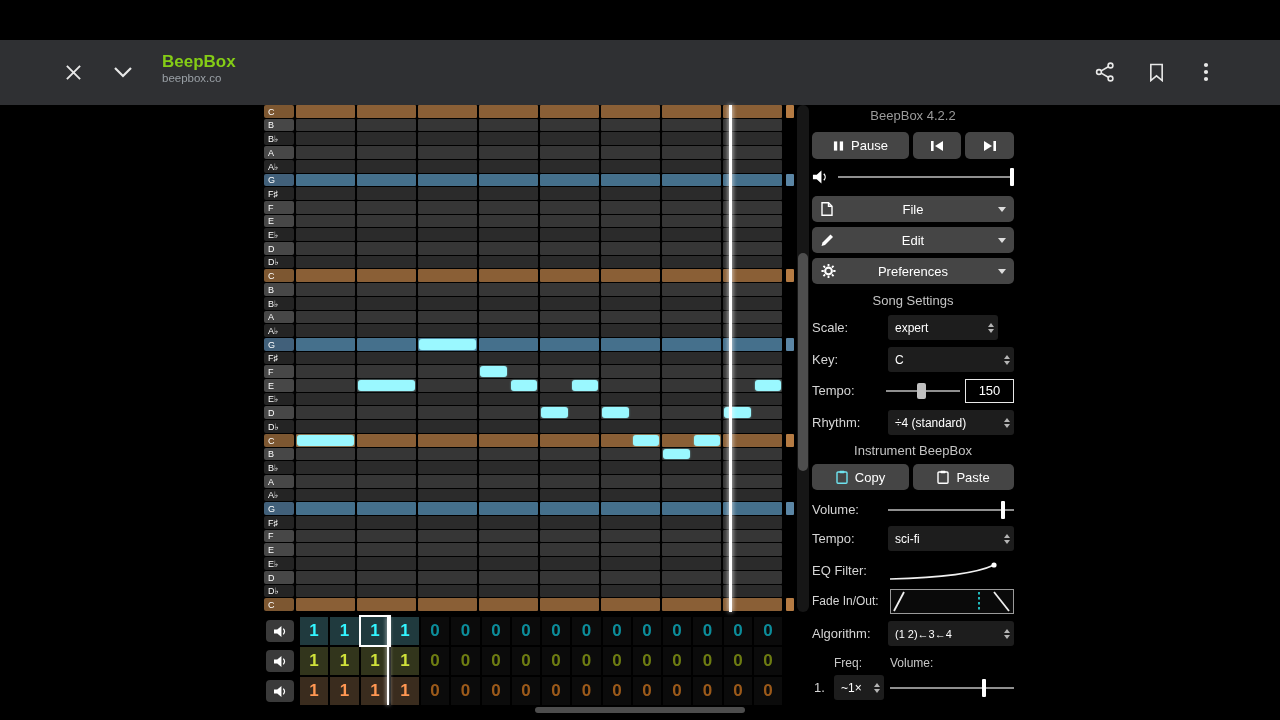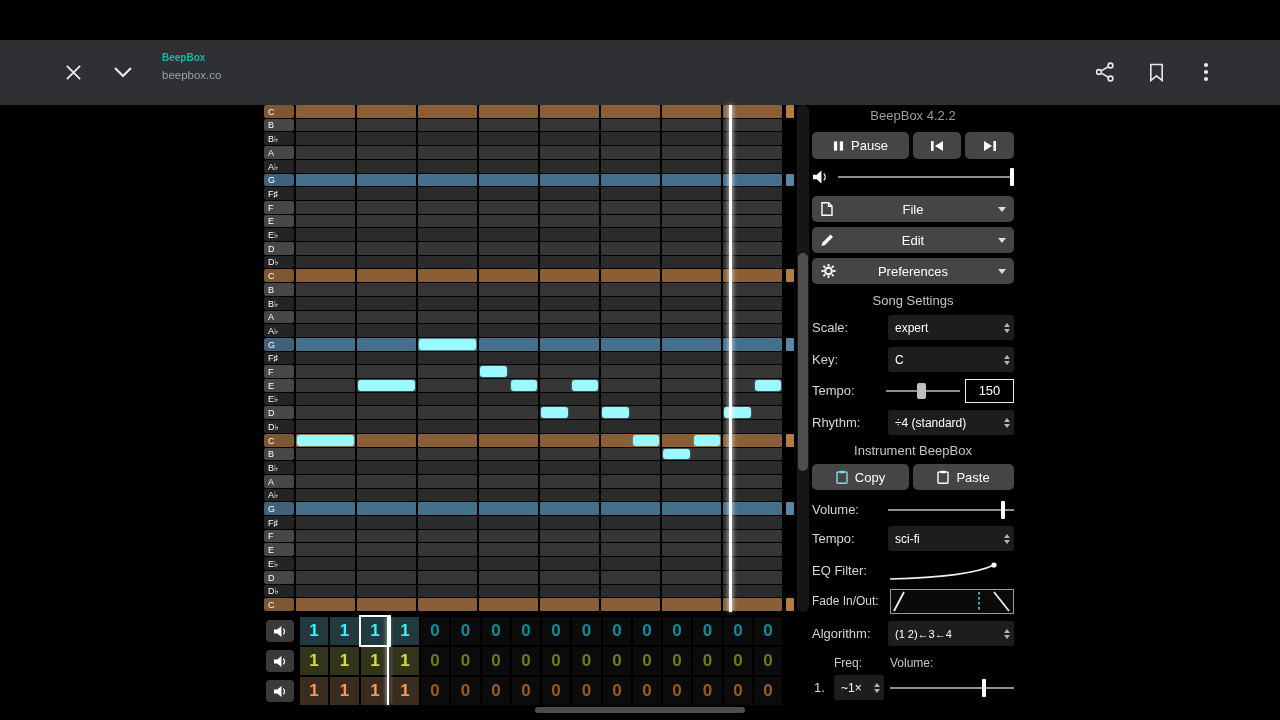--- a/index.html
+++ b/index.html
@@ -9,22 +9,22 @@
 
   
   #statusbar{position:absolute;left:0;top:0;width:100%;height:40px}
   #clock{position:absolute;left:75px;top:12px;color:#e8e8e8;font-size:13px}
   #status-icons{position:absolute;right:64px;top:11px;display:flex;align-items:center;gap:6px;color:#e8e8e8;font-size:13px}
 
   
   #appheader{position:absolute;left:0;top:40px;width:100%;height:65px;background:#2f3033}
   .hbtn{position:absolute;top:12px;width:40px;height:40px;display:flex;align-items:center;justify-content:center;cursor:pointer}
   #titleblock{position:absolute;left:162px;top:12px}
-  #apptitle{color:#14b8a6;font-size:10px;font-weight:bold}
-  #appurl{color:#9aa0a6;font-size:11.5px;margin-top:6px}
+  #apptitle{color:#84cc16;font-size:17px;font-weight:bold}
+  #appurl{color:#9aa0a6;font-size:11.5px;margin-top:0}
 
   
   #bb{position:absolute;left:264px;top:105px;width:750px;height:607px}
   #pr{position:absolute;left:0;top:0;width:548px;height:507px}
   .pr-key{position:absolute;left:0;width:30px;color:#fff;font-size:9px;display:flex;align-items:center;padding-left:4px;border-radius:2px;overflow:hidden}
   .pr-cell{position:absolute;border-radius:1px}
   .pr-note{position:absolute;border-radius:3px;box-shadow:0 0 2px rgba(150,245,255,.6)}
   #pr-playhead{position:absolute;top:0;height:507px;width:3px;background:#fff;z-index:5;box-shadow:0 0 5px #fff}
   #octave-ticks{position:absolute;left:522px;top:0;width:8px;height:507px}
   #octave-scroll{position:absolute;left:533px;top:0;width:12px;height:507px;background:#161616;border-radius:6px}
@@ -527,21 +527,21 @@
               <path d="M0.5 12.5 L1.5 9 L9.5 1 L12 3.5 L4 11.5 Z" fill="#fff"></path>
             </svg>
           </span>
         <span>Edit</span>
         <span class="caret"></span>
       </div>
 
       <div class="psection" style="top:188px">Song Settings</div>
 
       <span class="plabel" style="top:210px">Scale:</span>
-      <div class="select" style="left:76px;top:210px;width:126px">
+      <div class="select" style="left:76px;top:210px;width:110px">
         <span>expert</span>
         <span class="sel-spin">
             <i class="tri-up"></i>
             <i class="tri-dn"></i>
           </span>
       </div>
 
       <span class="plabel" style="top:242px">Key:</span>
       <div class="select" style="left:76px;top:242px;width:126px">
         <span>C</span>

